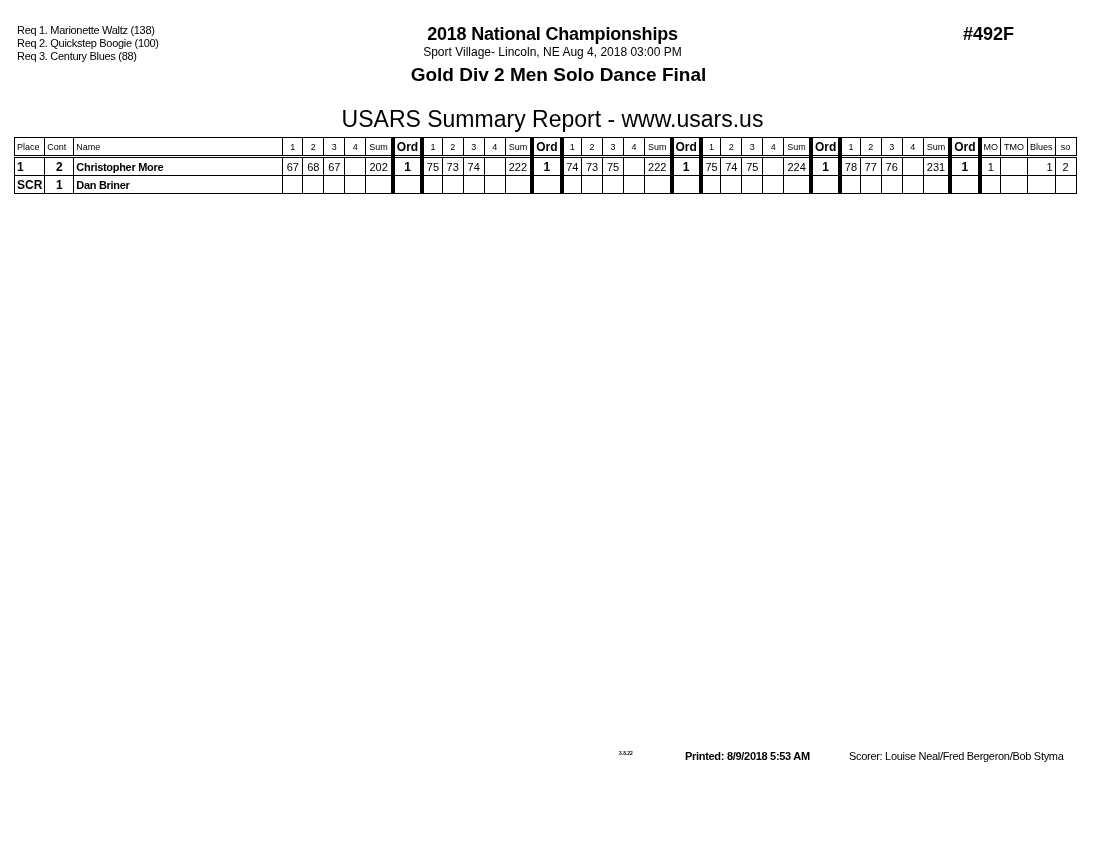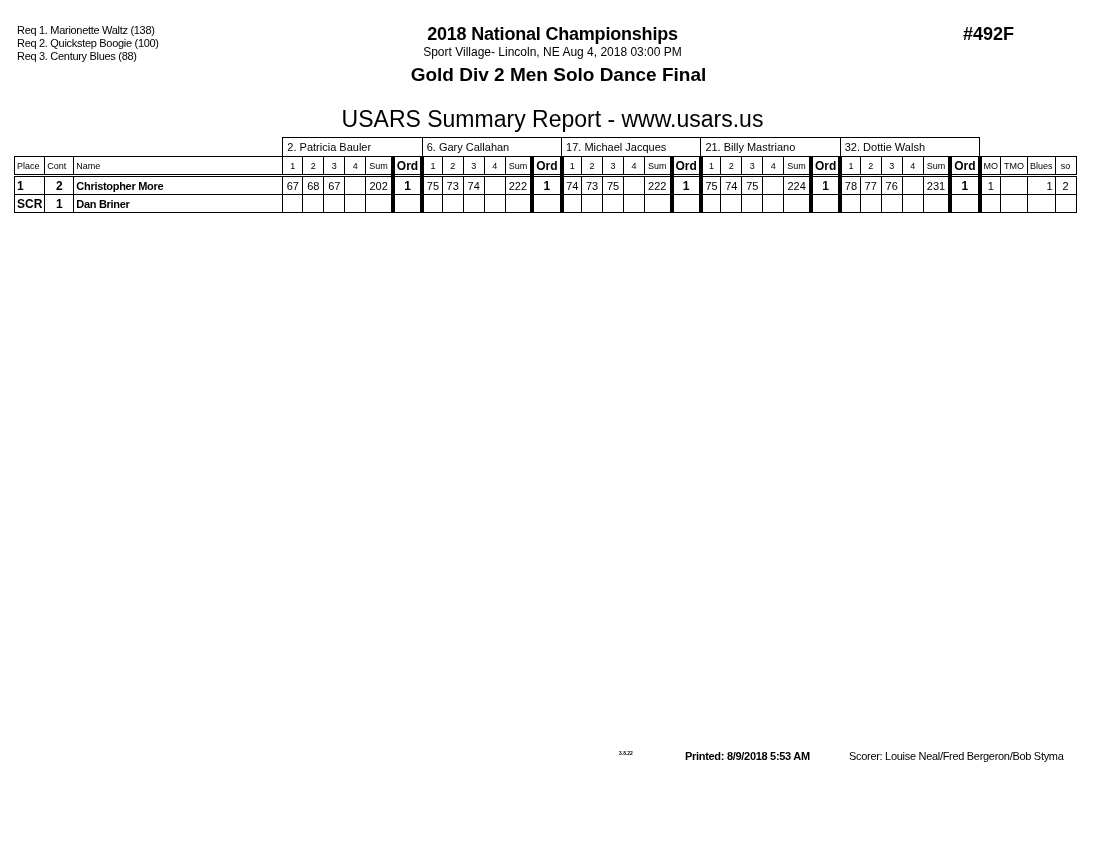--- a/index.html
+++ b/index.html
@@ -88,29 +88,20 @@
       <col style="width:27px">
       <col style="width:21px">
 
     <col style="width:21px">
       <col style="width:27px">
       <col style="width:24px">
       <col style="width:21px">
   </colgroup>
 
   <tbody>
-      <tr class="judges">
-    <td class="blank" colspan="3"></td>
-    <td class="jname" colspan="6">2.  Patricia Bauler</td>
-    <td class="jname" colspan="6">6.  Gary Callahan</td>
-    <td class="jname" colspan="6">17.  Michael Jacques</td>
-    <td class="jname" colspan="6">21.  Billy Mastriano</td>
-    <td class="jname" colspan="6">32.  Dottie Walsh</td>
-    <td class="blank" colspan="4"></td>
-  </tr>
 
   <tr class="colh">
     <td>Place</td>
     <td>Cont</td>
     <td>Name</td>
 
     <td class="c">1</td>
     <td class="c">2</td>
     <td class="c">3</td>
     <td class="c">4</td>

